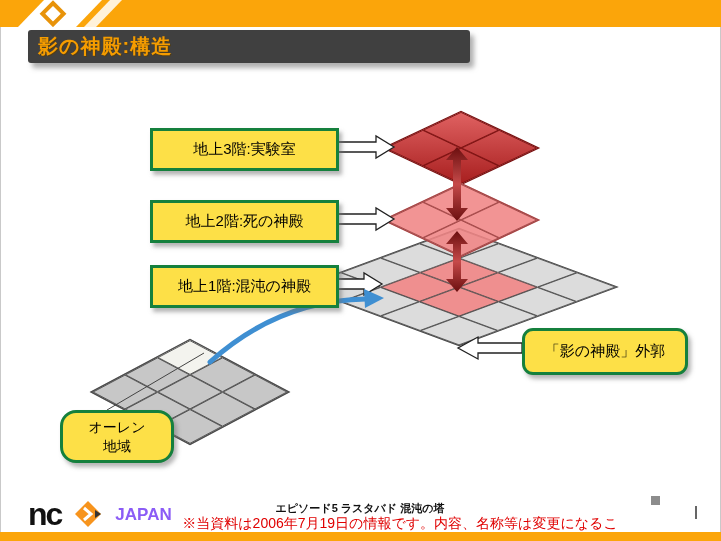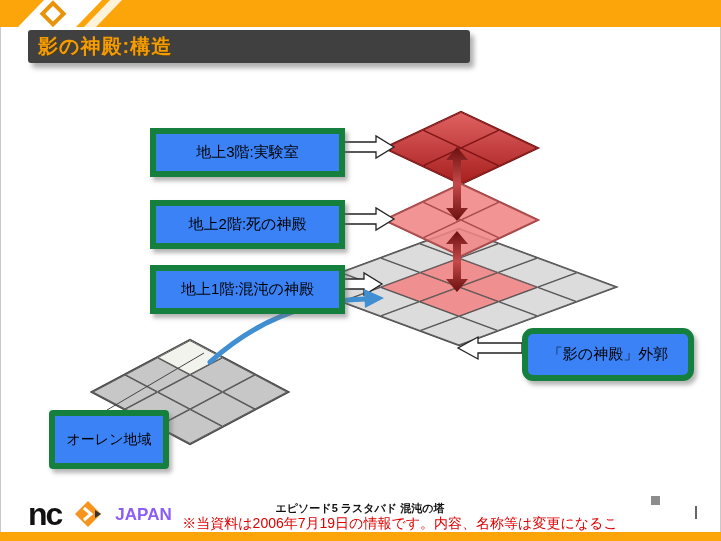--- a/index.html
+++ b/index.html
@@ -20,31 +20,31 @@
     box-shadow:4px 5px 5px rgba(110,110,110,0.55);
     display:flex; align-items:center;
   }
   .title-box span {
     color:#F59C00; font-size:20px; font-weight:bold; letter-spacing:1px;
     padding-left:10px; text-shadow:1px 1px 0 rgba(90,60,0,0.6);
   }
 
   
   .lbl {
-    position:absolute; background:#3b82f6; border:6px solid #15803d;
+    position:absolute; background:#fde047; border:3px solid #15803d;
     box-shadow:3px 4px 4px rgba(110,110,110,0.5);
     display:flex; align-items:center; justify-content:center;
     font-size:15px; color:#000; z-index:6; text-align:center;
   }
   .lbl-floor3 { left:150px; top:128px; width:183px; height:37px; }
   .lbl-floor2 { left:150px; top:200px; width:183px; height:37px; }
   .lbl-floor1 { left:150px; top:265px; width:183px; height:37px; }
   .lbl-outer  { left:522px; top:328px; width:160px; height:41px;border-radius:11px; }
-  .lbl-oren   { left:49px;  top:410px; width:108px; height:47px;
-                border-radius:4px; font-size:14px; line-height:1.35; }
+  .lbl-oren   { left:60px;  top:410px; width:108px; height:47px;
+                border-radius:16px; flex-direction:column; font-size:14px; line-height:1.35; }
 
   
   .iso { position:absolute; display:grid; box-sizing:border-box; }
   .iso-cell { border:1px solid var(--bc,#444); }
 
   
   .overlay { position:absolute; left:0; top:0; width:721px; height:541px; z-index:5; pointer-events:none; }
 
   
   .logo { position:absolute; left:28px; top:498px; display:flex; align-items:center; gap:14px; z-index:2; }

